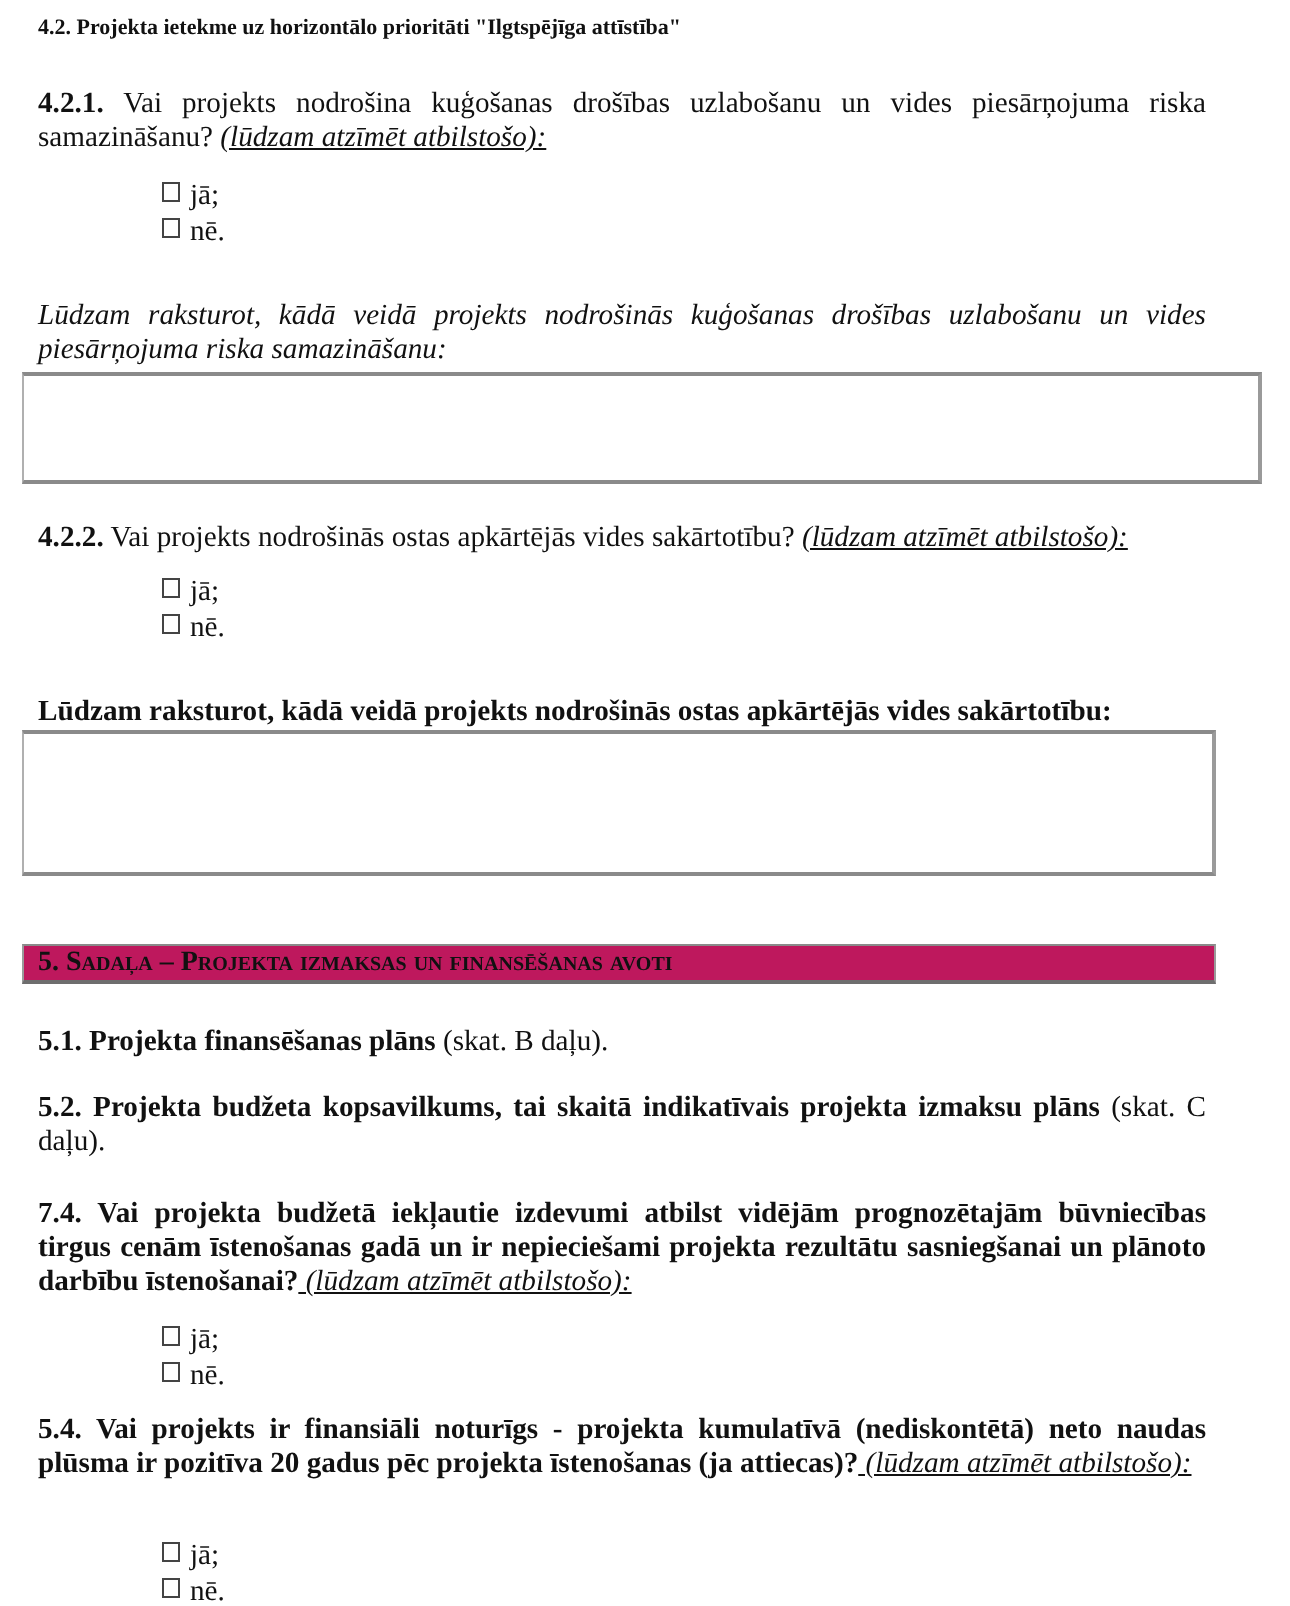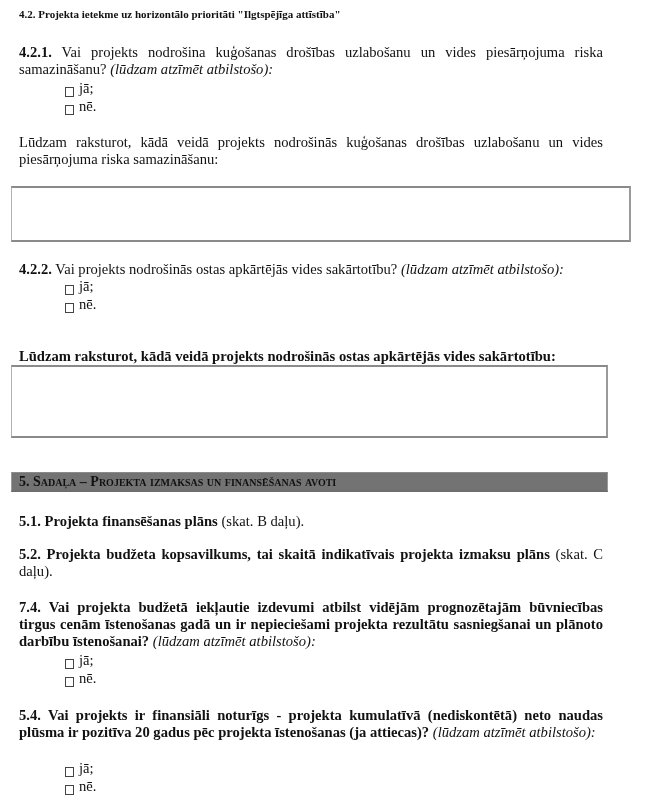--- a/index.html
+++ b/index.html
@@ -17,28 +17,29 @@
     font-size: 14.6px;
     line-height: 17px;
   }
   .para {
     position: absolute;
     left: 19px;
     width: 584px;
     text-align: justify;
   }
   b, .bold { font-weight: bold; }
-  .italic { font-style: italic; }
+  .italic { font-style: italic; text-decoration: underline; }
   .opt {
     position: absolute;
-    left: 65px;
+    left: 81px;
     height: 17px;
     display: flex;
-    align-items: flex-end;
+    align-items: flex-start;
     white-space: nowrap;
+    margin-top: 10px;
   }
   .cbox {
     display: inline-block;
     width: 9px;
     height: 10px;
     border: 1px solid #444;
     margin-right: 5px;
     margin-top: 1px;
     box-sizing: border-box;
   }
@@ -51,21 +52,21 @@
     border-right: 2px solid #9a9a9a;
     background: #ffffff;
     box-sizing: border-box;
   }
   .section-bar {
     position: absolute;
     left: 11px;
     top: 472px;
     width: 597px;
     height: 20px;
-    background: #737373;
+    background: #be185d;
     border-top: 1px solid #8a8a8a;
     border-bottom: 2px solid #6e6e6e;
     border-left: 1px solid #9a9a9a;
     border-right: 1px solid #9a9a9a;
     box-sizing: border-box;
     font-weight: bold;
     font-size: 14px;
     line-height: 17px;
     padding-left: 7px;
     font-variant: small-caps;
@@ -82,21 +83,21 @@
 </div>
 <div class="opt" style="top:80px;">
   <span class="cbox"></span>
   <span>jā;</span>
 </div>
 <div class="opt" style="top:98px;">
   <span class="cbox"></span>
   <span>nē.</span>
 </div>
 
-<div class="para" style="top:134px;">Lūdzam raksturot, kādā veidā projekts nodrošinās kuģošanas drošības uzlabošanu un vides piesārņojuma riska samazināšanu:</div>
+<div class="para" style="top:150px;font-style:italic;">Lūdzam raksturot, kādā veidā projekts nodrošinās kuģošanas drošības uzlabošanu un vides piesārņojuma riska samazināšanu:</div>
 
 <div class="textbox" style="top:186px; width:620px; height:56px;"></div>
 
 <div class="para" style="top:261px;">
   <b>4.2.2.</b><span> Vai projekts nodrošinās ostas apkārtējās vides sakārtotību? </span><span class="italic">(lūdzam atzīmēt atbilstošo):</span>
 </div>
 <div class="opt" style="top:278px;">
   <span class="cbox"></span>
   <span>jā;</span>
 </div>

